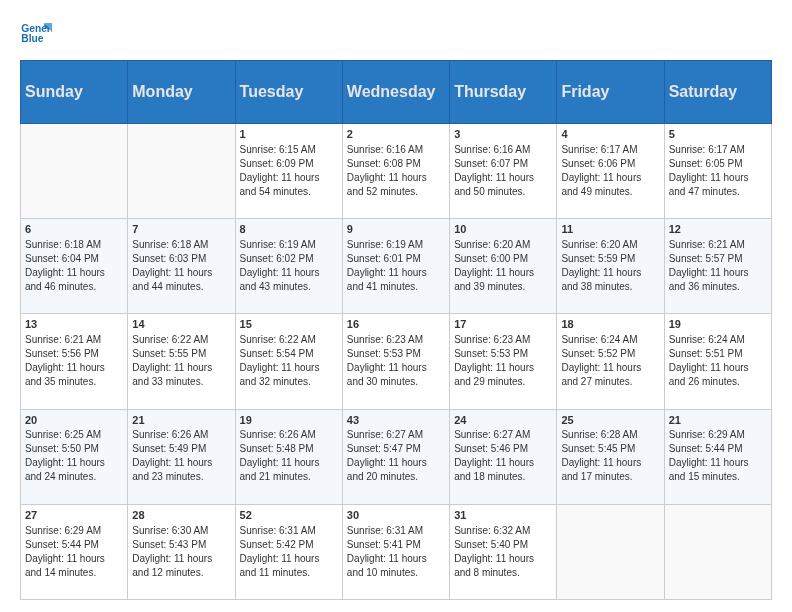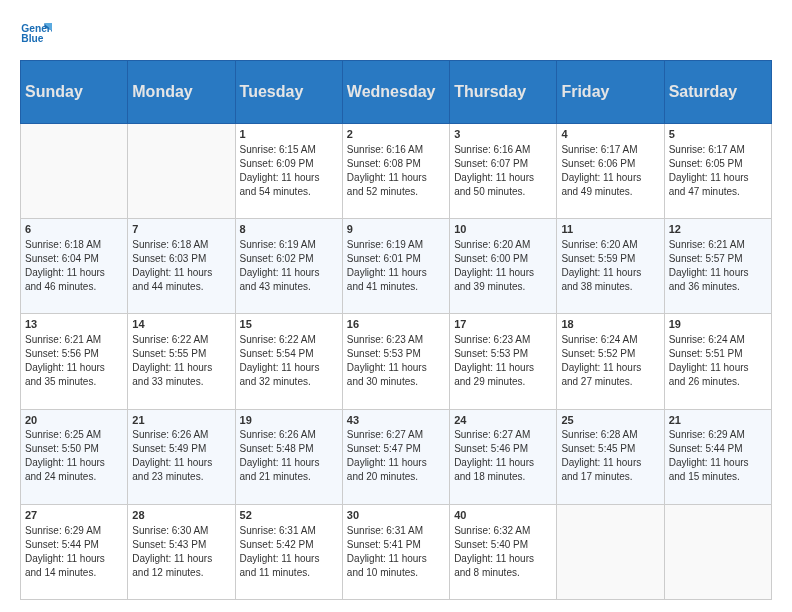--- a/index.html
+++ b/index.html
@@ -163,19 +163,19 @@
           <td><span class="day-num">43</span><span class="day-info">Sunrise: 6:27 AM<br>Sunset: 5:47 PM<br>Daylight: 11 hours and 20 minutes.</span></td>
           <td><span class="day-num">24</span><span class="day-info">Sunrise: 6:27 AM<br>Sunset: 5:46 PM<br>Daylight: 11 hours and 18 minutes.</span></td>
           <td><span class="day-num">25</span><span class="day-info">Sunrise: 6:28 AM<br>Sunset: 5:45 PM<br>Daylight: 11 hours and 17 minutes.</span></td>
           <td><span class="day-num">21</span><span class="day-info">Sunrise: 6:29 AM<br>Sunset: 5:44 PM<br>Daylight: 11 hours and 15 minutes.</span></td>
         </tr>
         <tr>
           <td><span class="day-num">27</span><span class="day-info">Sunrise: 6:29 AM<br>Sunset: 5:44 PM<br>Daylight: 11 hours and 14 minutes.</span></td>
           <td><span class="day-num">28</span><span class="day-info">Sunrise: 6:30 AM<br>Sunset: 5:43 PM<br>Daylight: 11 hours and 12 minutes.</span></td>
           <td><span class="day-num">52</span><span class="day-info">Sunrise: 6:31 AM<br>Sunset: 5:42 PM<br>Daylight: 11 hours and 11 minutes.</span></td>
           <td><span class="day-num">30</span><span class="day-info">Sunrise: 6:31 AM<br>Sunset: 5:41 PM<br>Daylight: 11 hours and 10 minutes.</span></td>
-          <td><span class="day-num">40</span><span class="day-info">Sunrise: 6:32 AM<br>Sunset: 5:40 PM<br>Daylight: 11 hours and 8 minutes.</span></td>
+          <td><span class="day-num">31</span><span class="day-info">Sunrise: 6:32 AM<br>Sunset: 5:40 PM<br>Daylight: 11 hours and 8 minutes.</span></td>
           <td class="empty"></td>
           <td class="empty"></td>
         </tr>
       </tbody>
   </table>
 </div>
 
 </body></html>

